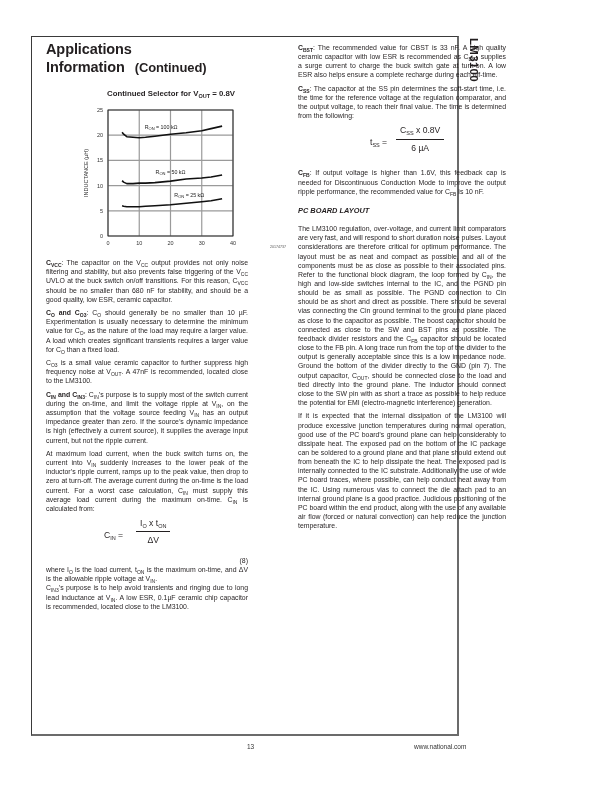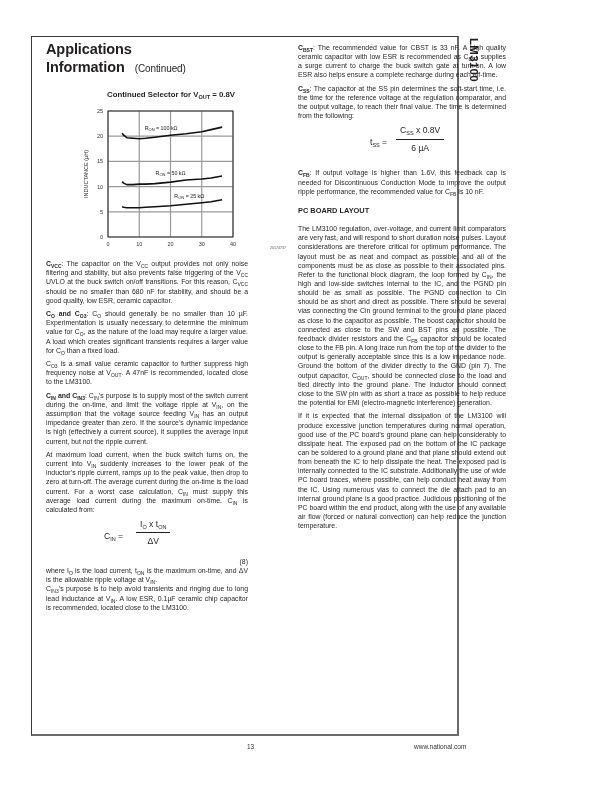--- a/index.html
+++ b/index.html
@@ -11,36 +11,36 @@
   .side-label span { position:absolute; left:0; top:0; transform-origin:0 0; transform:translate(12px,0) rotate(90deg);
                      font-weight:bold; font-size:11.5px; letter-spacing:0.3px; white-space:nowrap; }
   .col { position:absolute; font-size:6.9px; line-height:9.15px; text-align:justify; }
   .col-left { left:46px; top:40px; width:200px; }
   .col-right { left:298px; top:43px; width:208px; }
   .col-left, .col-right { width:auto; }
   .col-left { right:auto; width:202px; }
   .col-right { width:208px; }
   p { margin:0 0 4.2px 0; }
   .sec-title { font-size:14.5px; font-weight:bold; margin:0; line-height:18px; letter-spacing:-0.1px; }
-  .sec-title .cont { font-size:10px; font-weight:normal; margin-left:10px; }
+  .sec-title .cont { font-size:13px; font-weight:bold; margin-left:10px; }
   .b { font-weight:bold; }
   sub { font-size:5px; vertical-align:-1.5px; line-height:0; }
   .chart-title { text-align:center; font-weight:bold; font-size:7.8px; margin-top:12px; margin-bottom:0; width:250px; }
   .chart-title sub { font-size:5.5px; }
   .chart-wrap { position:relative; width:250px; height:160px; }
   .fig-id { position:absolute; right:10px; top:145px; font-size:3.6px; color:#555; }
   .eq { position:relative; height:40px; margin:6px 0 0 0; }
   .eq-num { text-align:right; margin-top:-3px; margin-bottom:0; }
   .frac { position:absolute; display:flex; flex-direction:column; align-items:center; font-size:8.6px; }
   .frac .num { padding:0 4px 3px 4px; border-bottom:0.8px solid #231f20; }
   .frac .den { padding-top:4px; }
   .frac sub { font-size:5.5px; }
   .lhs { position:absolute; font-size:8.6px; }
   .lhs sub { font-size:5.5px; }
-  .h2 { font-weight:bold; font-size:7.4px; margin:10px 0 9px 0; }
+  .h2 { font-weight:bold; font-size:7.4px; margin:10px 0 9px 0;font-style:italic; }
   .footer-page { position:absolute; left:247px; top:743px; font-size:6.5px; color:#333; }
   .footer-url { position:absolute; left:414px; top:743px; font-size:6.5px; color:#333; }
   svg text { font-family:"Liberation Sans", sans-serif; }
 </style>
 </head>
 <body>
 
 <div class="frame"></div>
 
 <div class="side-label">

